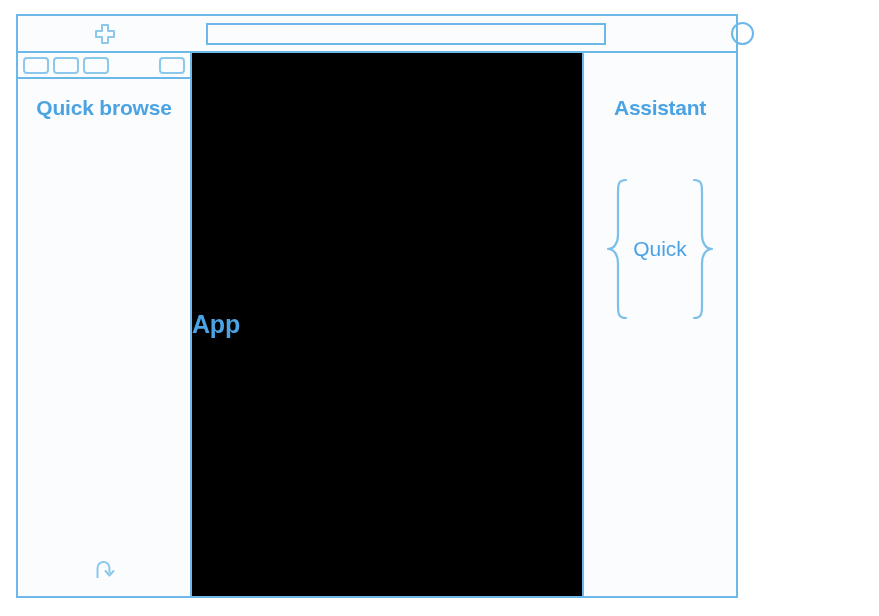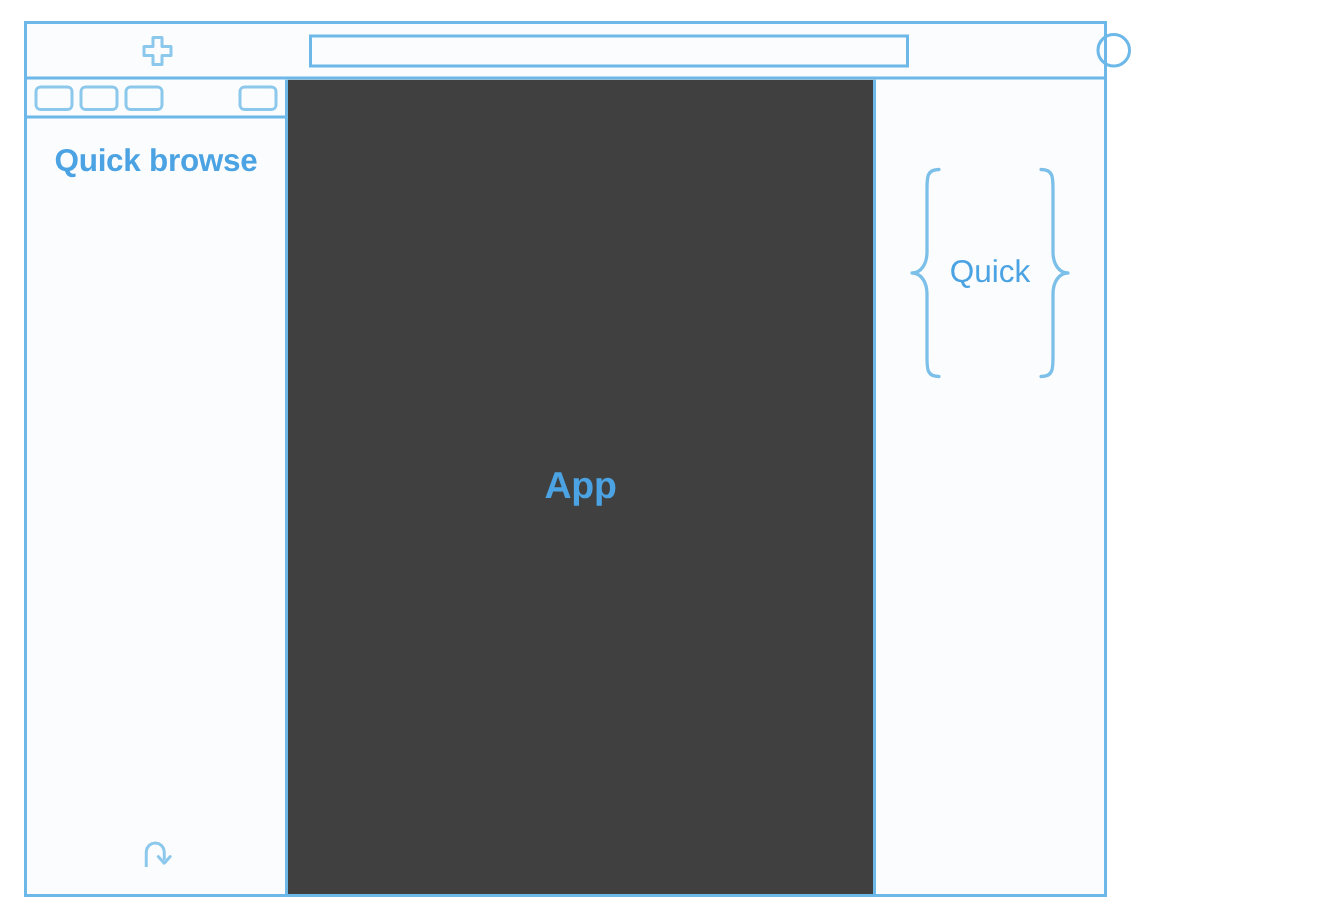--- a/index.html
+++ b/index.html
@@ -167,22 +167,22 @@
   .uturn-icon { width: 27px; height: 27px; display:block; }
   .uturn-icon svg { display:block; width:27px; height:27px; }
 
   
   #main-panel {
     flex: 1 1 auto;
     box-sizing: border-box;
     border-right: 2px solid #6cb8e8;
     display: flex;
     align-items: center;
-    justify-content: center;
-    background: #404040;
+    justify-content: flex-start;
+    background: #000000;
     min-width: 0;
   }
 
   #main-title {
     font-size: 25px;
     font-weight: bold;
     color: #4ba3e3;
     letter-spacing: -0.2px;
   }
 
@@ -282,20 +282,21 @@
       </div>
 
     </div>
 
     <div id="main-panel">
       <div id="main-title">App</div>
     </div>
 
     <div id="assistant-panel">
 
+      <div id="assistant-title">Assistant</div>
 
       <div id="hints-block">
         <span class="brace">
           <svg viewBox="0 0 26 144" xmlns="http://www.w3.org/2000/svg" preserveAspectRatio="none">
             <path d="M21 3 C13 3 13 8 13 16 V58 C13 66 9 72 3 72 C9 72 13 78 13 86 V128 C13 136 13 141 21 141" fill="none" stroke="#7cc0ea" stroke-width="2.2" stroke-linecap="round" stroke-linejoin="round"></path>
           </svg>
         </span>
 
         <span id="hints-label">Quick</span>
 

